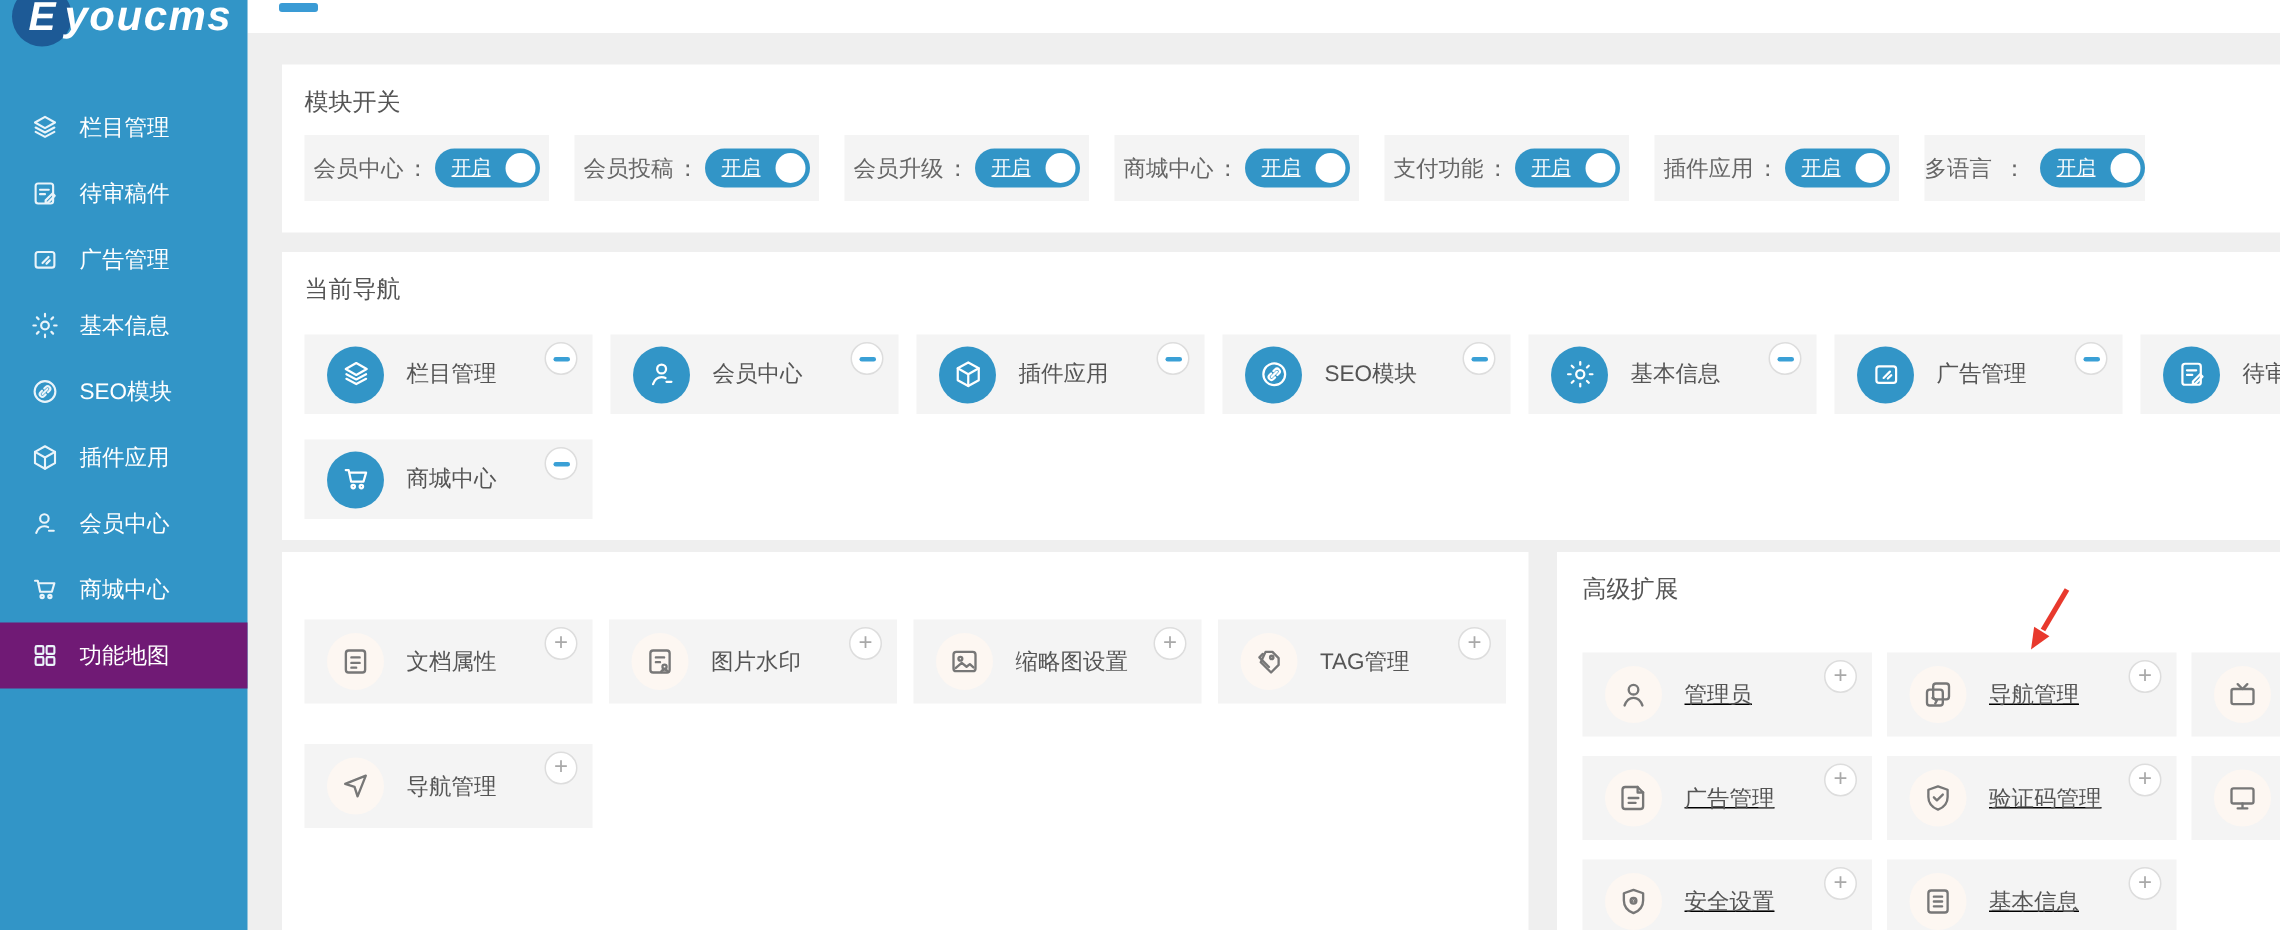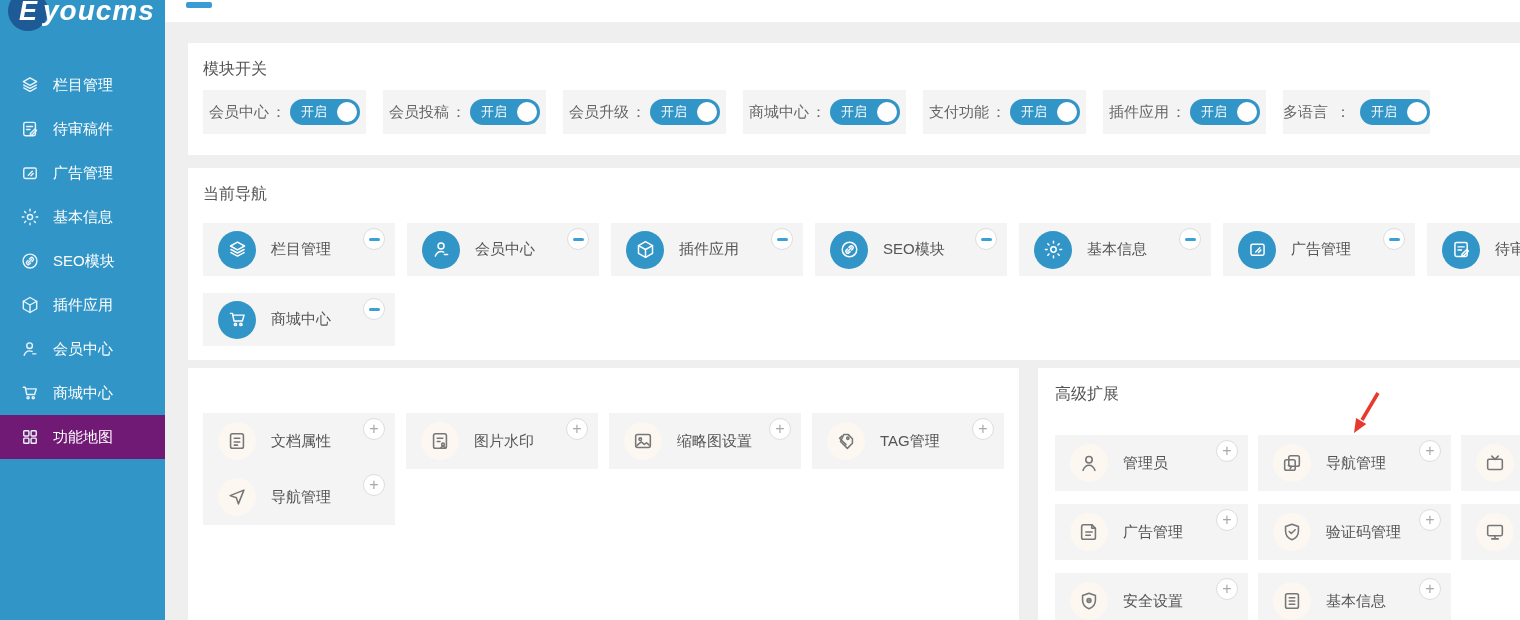--- a/index.html
+++ b/index.html
@@ -32,32 +32,32 @@
   #panel-docs     { left:188px; top:368px; width:831px;  height:270px; }
   #panel-adv      { left:1038px;top:368px; width:660px;  height:270px; padding:15px 17px; }
 
   
   .switch-row { display:flex; gap:17px; margin-top:10px; }
   .switch-box { width:163px; height:44px; background:#f4f4f4; display:flex; align-items:center; justify-content:center; font-size:15px; color:#666; flex:0 0 auto; }
   .switch-box.narrow { width:147px;justify-content:space-between; }
   .switch-label { white-space:nowrap; }
   .switch-colon { margin:0 4px 0 2px; color:#666; }
   .toggle { position:relative; width:70px; height:26px; border-radius:13px; background:var(--accent,#3295c7); color:#fff;
-            font-size:13px; display:flex; align-items:center; padding-left:11px; cursor:pointer; flex:0 0 auto; }
+            font-size:13px; display:flex; align-items:center; padding-left:11px; cursor:pointer; flex:0 0 auto;text-decoration:underline; }
   .toggle .knob { position:absolute; right:3px; top:3px; width:20px; height:20px; border-radius:50%; background:#fff; }
 
   
   .cards { display:flex; flex-wrap:wrap; }
   #panel-nav  .cards { gap:17px 12px; margin-top:18px; }
-  #panel-docs .cards { gap:0 11px; margin-top:30px; }
+  #panel-docs .cards { gap:27px 11px; margin-top:30px; }
   #panel-adv  .cards { gap:13px 10px; margin-top:30px; }
   .card { position:relative; background:#f4f4f4; display:flex; align-items:center; padding-left:15px; cursor:pointer; flex:0 0 auto; }
   .card-nav  { width:192px; height:53px; }
   .card-lite { width:192px; height:56px; }
-  #panel-adv .card-lite { width:193px; }
+  #panel-adv .card-lite { width:193px;text-decoration:underline; }
   .icon-circle { width:38px; height:38px; border-radius:50%; display:flex; align-items:center; justify-content:center; flex:0 0 auto; }
   .icon-circle.blue { background:var(--accent,#3295c7); }
   .icon-circle.blue svg { width:21px; height:21px; stroke:#fff; }
   .icon-circle.lite { background:#fdf7f2; }
   .icon-circle.lite svg { width:22px; height:22px; stroke:#777; }
   .card-label { font-size:15px; color:#555; margin-left:15px; white-space:nowrap; }
   .badge { position:absolute; top:5px; right:10px; width:22px; height:22px; border-radius:50%; background:#fff; border:1px solid #ddd;
            display:flex; align-items:center; justify-content:center; cursor:pointer; }
   .badge .minus-bar { width:11px; height:3px; border-radius:2px; background:#3aa0d6; }
   .badge.plus { color:#a9a9a9; font-size:16px; line-height:1; font-weight:400; }

